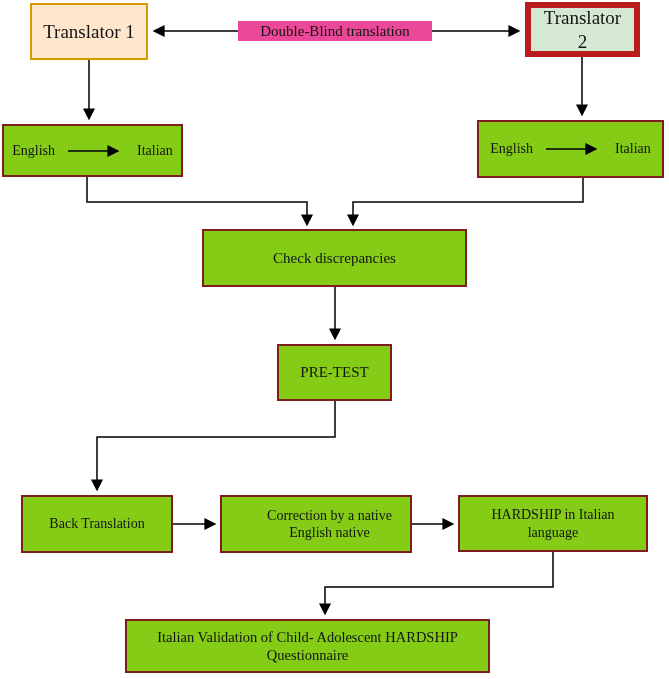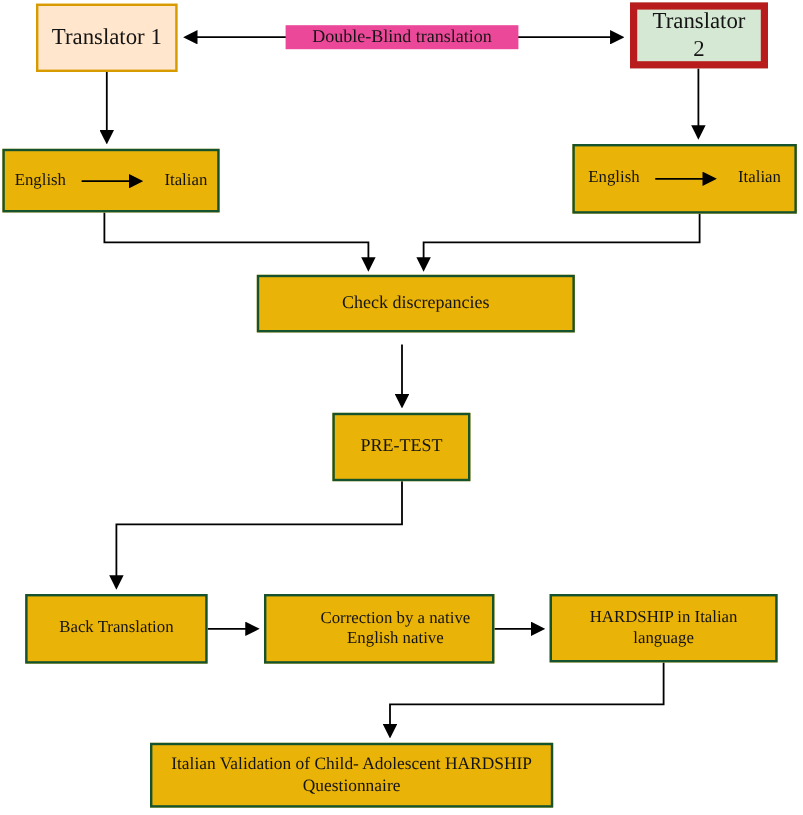--- a/index.html
+++ b/index.html
@@ -17,22 +17,22 @@
     overflow: hidden;
   }
   #wires {
     position: absolute;
     left: 0; top: 0;
     width: 669px; height: 679px;
   }
   .node {
     position: absolute;
     box-sizing: border-box;
-    background: #eab308;
-    border: 2px solid #14532d;
+    background: #84cc16;
+    border: 2px solid #7f1d1d;
     display: flex;
     align-items: center;
     justify-content: center;
     text-align: center;
     font-size: 14px;
     line-height: 1.25;
     padding: 2px 6px;
   }
   .node.translator {
     font-size: 19px;
@@ -42,26 +42,26 @@
     background: #ffe6cc;
     border: 2px solid #d79b00;
   }
   #translator2 {
     left: 525px; top: 2px; width: 115px; height: 55px;
     background: #d5e8d4;
     border: 6px solid #b91c1c;
   }
   #english-left  { left: 2px;   top: 124px; width: 181px; height: 53px; }
   #english-right { left: 477px; top: 120px; width: 187px; height: 58px; }
-  #check         { left: 202px; top: 229px; width: 265px; height: 48px; font-size: 15px; margin-left: 12px; }
+  #check         { left: 202px; top: 229px; width: 265px; height: 58px; font-size: 15px; }
   #pretest       { left: 277px; top: 344px; width: 115px; height: 57px; font-size: 15px; }
   #back          { left: 21px;  top: 495px; width: 152px; height: 58px; }
   #correction    { left: 220px; top: 495px; width: 192px; height: 58px; }
   #hardship      { left: 458px; top: 495px; width: 190px; height: 57px; }
-  #final         { left: 125px; top: 619px; width: 336px; height: 54px; font-size: 14.5px; }
+  #final         { left: 125px; top: 619px; width: 365px; height: 54px; font-size: 14.5px; }
   .lang-row {
     display: flex;
     align-items: center;
     justify-content: center;
     gap: 12px;
     width: 100%;
   }
   .lang-arrow { flex: 0 0 auto; display: block; }
   #dbl-label {
     position: absolute;

